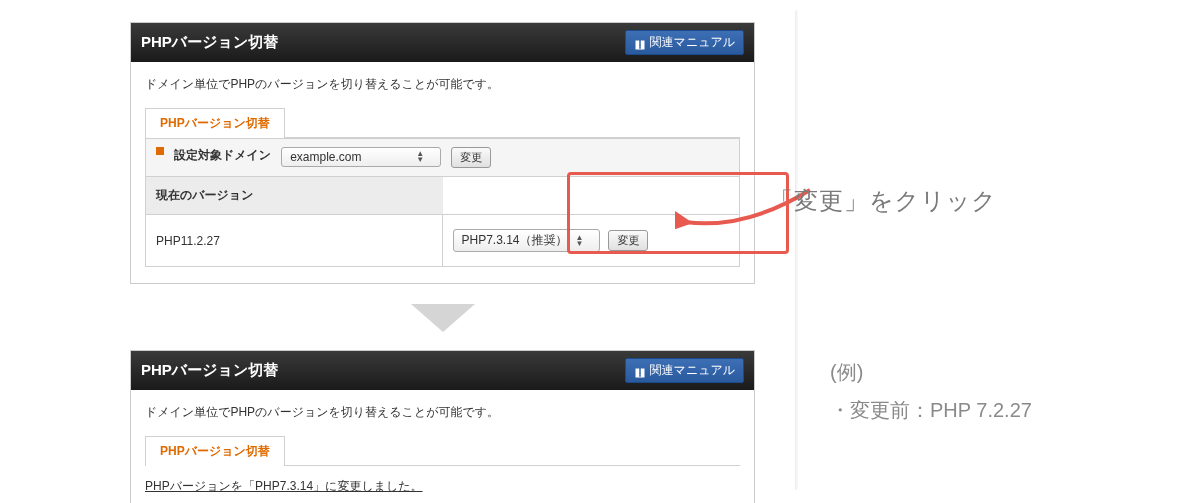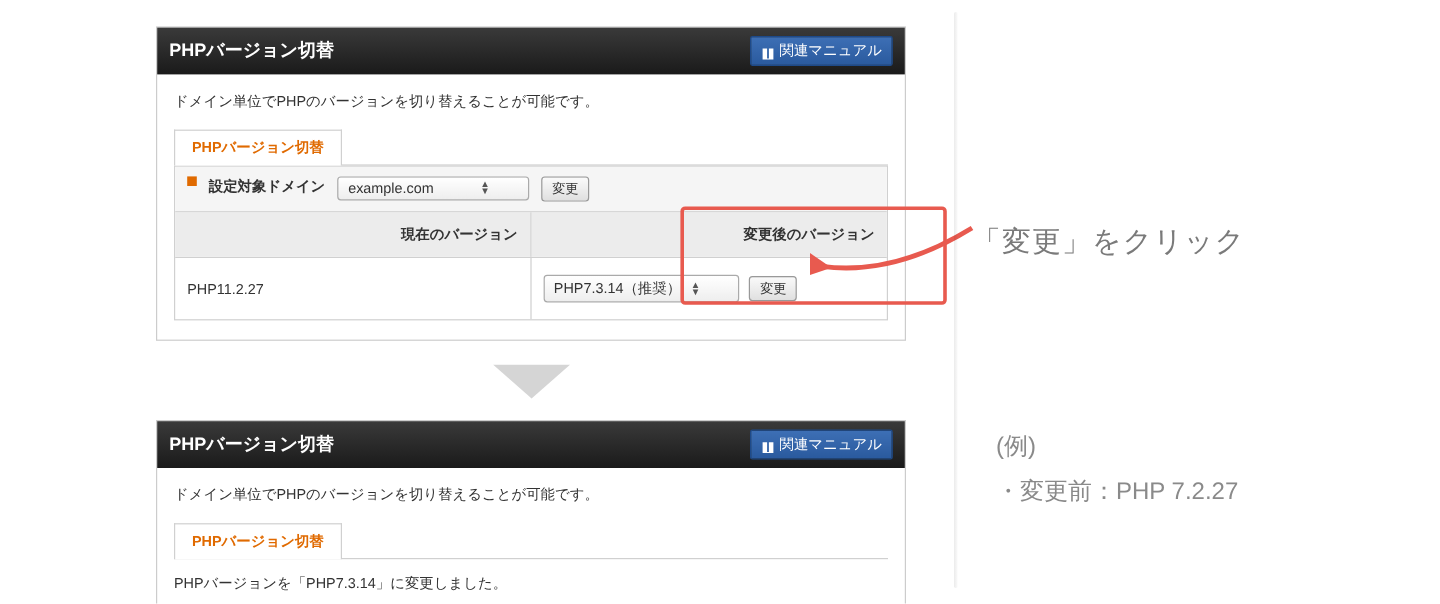--- a/index.html
+++ b/index.html
@@ -92,21 +92,21 @@
     font-size: 12px;
   }
   .sq-bullet {
     width: 8px; height: 8px; background: #e06a00; display: inline-block;
   }
   .domain-label { font-weight: bold; }
   .select-ctl {
     border: 1px solid #aaa;
     border-radius: 3px;
     background: linear-gradient(#fff,#eee);
-    padding: 2px 32px 2px 8px;
+    padding: 2px 16px 2px 8px;
     font-size: 12px;
     position: relative;
     display: inline-flex;
     align-items: center;
     gap: 8px;
     min-width: 160px;
     justify-content: space-between;
   }
   .select-arrows {
     font-size: 8px;
@@ -121,21 +121,20 @@
     background: linear-gradient(#fafafa,#e0e0e0);
     font-size: 11px;
     padding: 2px 8px;
     border-radius: 3px;
     cursor: pointer;
   }
 
   .ver-header-row {
     display: flex;
     border-bottom: 1px solid #d0d0d0;
-    text-align: right;
   }
   .ver-header-cell {
     flex: 0 0 50%;
     padding: 10px;
     font-size: 12px;
     font-weight: bold;
     background: #ececec;
     border-right: 1px solid #d0d0d0;
   }
   .ver-header-cell:last-child { border-right: none; }
@@ -166,35 +165,36 @@
     width: 0; height: 0;
     border-left: 32px solid transparent;
     border-right: 32px solid transparent;
     border-top: 28px solid #d5d5d5;
     margin: 18px auto 18px auto;
   }
 
   .result-msg {
     font-size: 12px;
     margin: 12px 0 28px 0;
+    text-decoration: underline;
   }
 
   .divider {
     position: absolute;
     left: 795px;
     top: 10px;
     width: 3px;
     height: 480px;
     background: linear-gradient(to right, rgba(0,0,0,0.08), rgba(0,0,0,0.02));
     border-radius: 2px;
   }
 
   .annotation {
     position: absolute;
-    left: 810px;
+    left: 769px;
     top: 185px;
     font-size: 24px;
     color: #7a7a7a;
     letter-spacing: 1px;
   }
 
   .ann-arrow {
     position: absolute;
     left: 675px;
     top: 180px;
@@ -243,21 +243,20 @@
             <span class="select-arrows">
                 <span>▲</span>
                 <span>▼</span>
               </span>
           </span>
           <span class="btn-small">変更</span>
         </div>
 
         <div class="ver-header-row">
           <div class="ver-header-cell">現在のバージョン</div>
-          <div class="ver-header-cell">変更後のバージョン</div>
         </div>
 
         <div class="ver-value-row">
           <div class="ver-value-cell">
             <span>PHP11.2.27</span>
           </div>
           <div class="ver-value-cell">
             <span class="select-ctl" style="min-width:140px">
               <span>PHP7.3.14（推奨）</span>
               <span class="select-arrows">

